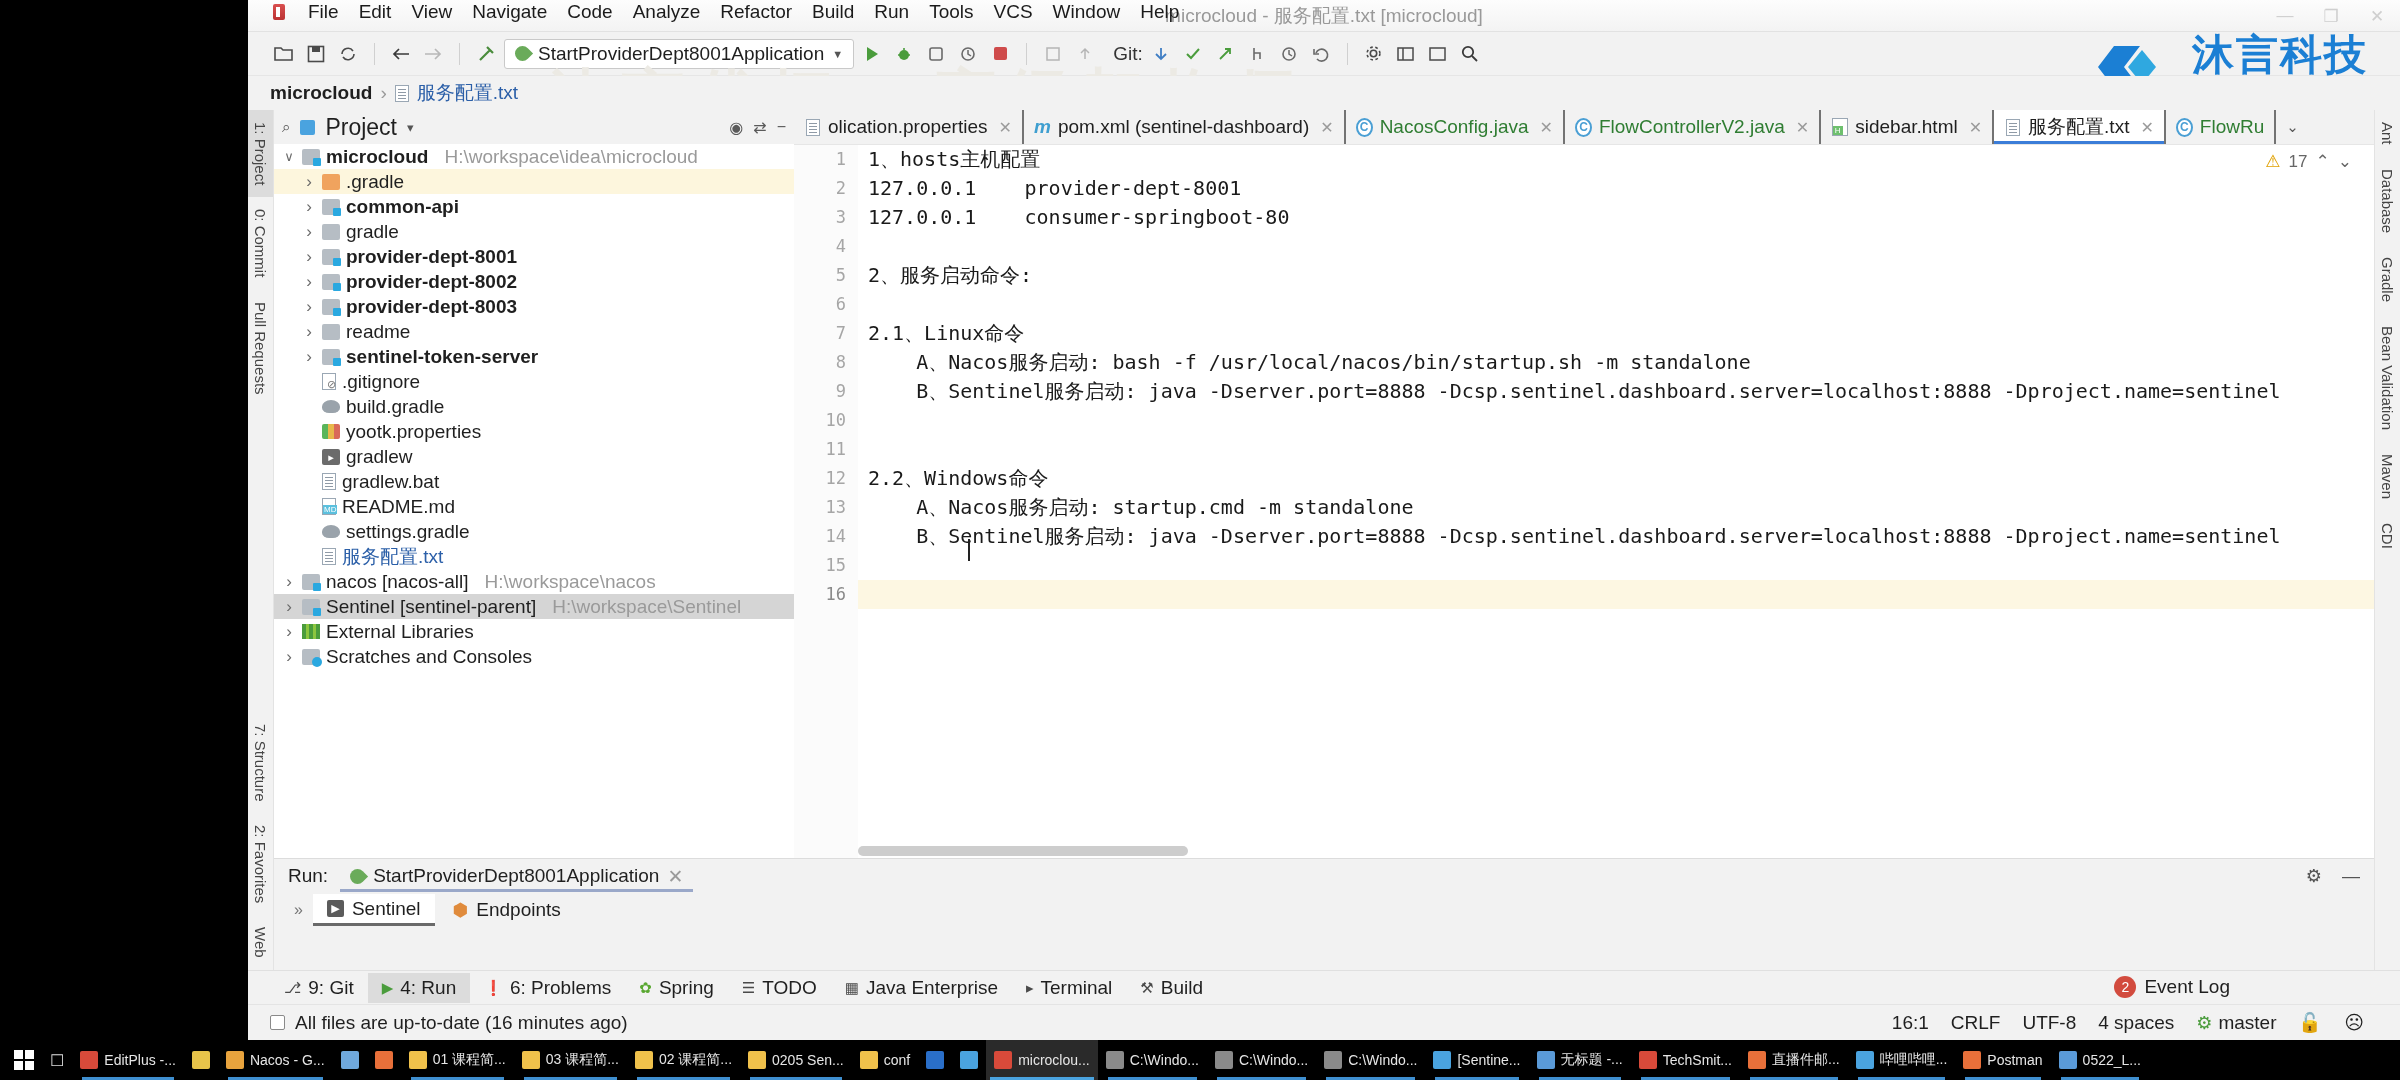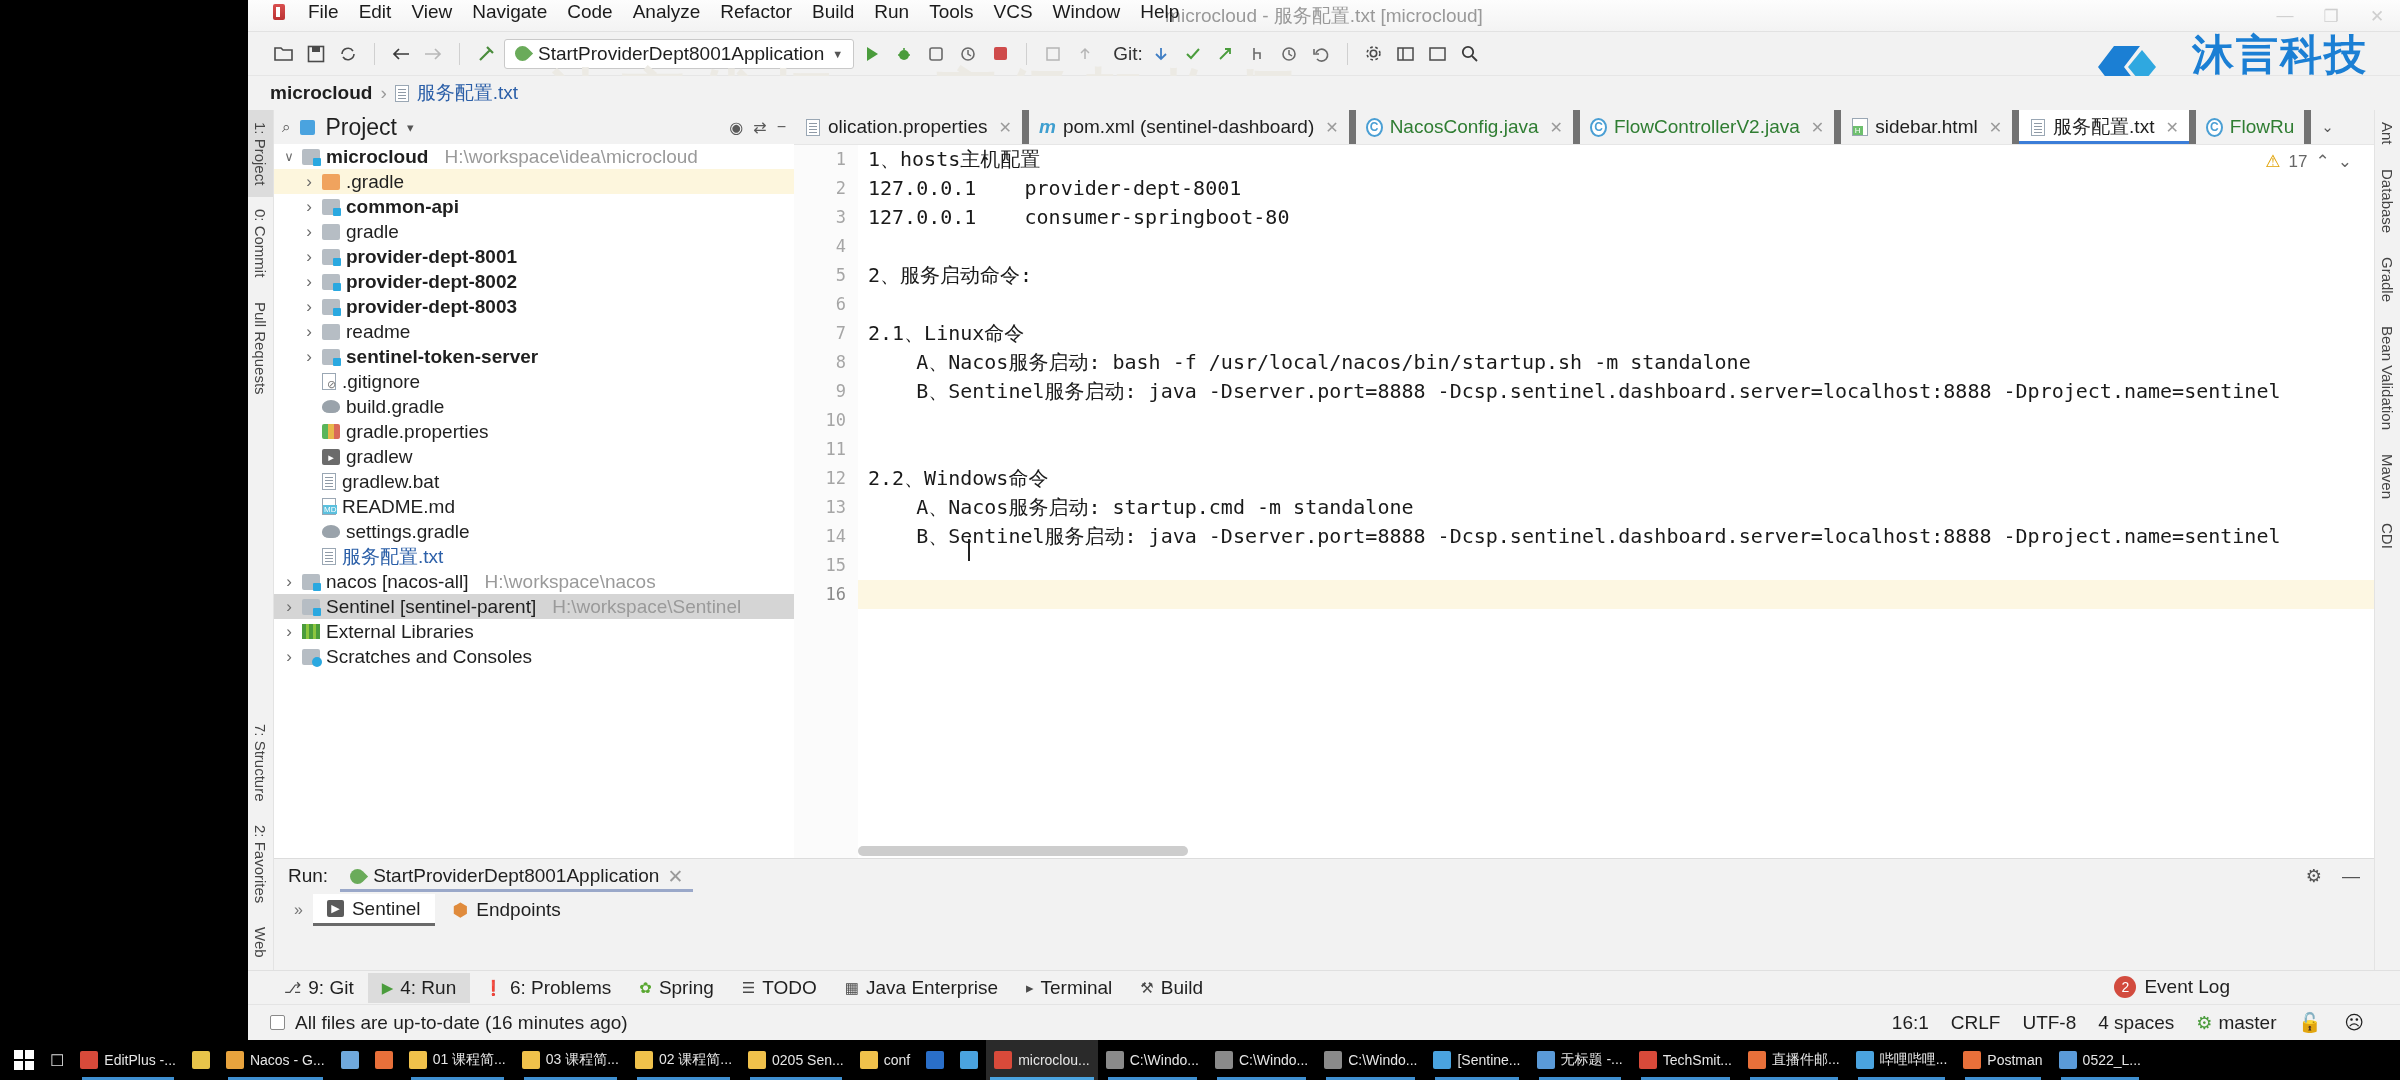--- a/index.html
+++ b/index.html
@@ -104,21 +104,21 @@
                      background:#2aa8e0; border-radius:50%;}
   .tname { color:#1f1f1f; }
   .tname.b { font-weight:bold; }
   .tname.blue { color:#2b5fa8; }
   .tpath { color:#9a9a9a; margin-left:10px; }
 
   
   .tabs { position:absolute; left:546px; top:110px; right:26px; height:34px; background:#f2f2f2;
           display:flex; align-items:stretch; overflow:hidden; }
   .tab { display:flex; align-items:center; gap:7px; padding:0 10px; font-size:19px;
-         border-right:7px solid #737373; white-space:nowrap; position:relative;}
+         border-right:2px solid #737373; white-space:nowrap; position:relative;}
   .tab.active { background:#fff; }
   .tab.active:after{ content:""; position:absolute; left:0; right:0; bottom:0; height:3px; background:#3b7dd8;}
   .tab .x { color:#9b9b9b; font-size:16px; margin-left:4px;}
   .tabico { width:17px; height:19px; flex:none; position:relative; font-size:13px;
             display:flex; align-items:center; justify-content:center;}
   .ci { width:19px;height:19px;border-radius:50%; background:#fff; border:2px solid #4a9fd4; color:#4a9fd4;
         font-size:12px; font-weight:bold; display:flex;align-items:center;justify-content:center;}
   .mi { color:#3f9fd0; font-weight:bold; font-style:italic; font-size:19px; }
   .hi { width:16px;height:18px;background:#fff;border:1px solid #9aa7b4; position:relative;}
   .hi:after{content:"H"; position:absolute; left:0; bottom:0; font-size:8px; background:#6ec06e; color:#fff; padding:0 2px;}
@@ -464,21 +464,21 @@
           <span class="tname">.gitignore</span>
         </div>
         <div class="trow" style="padding-left: 28px;">
           <span class="arrow "></span>
           <span class="ico gradle"></span>
           <span class="tname">build.gradle</span>
         </div>
         <div class="trow" style="padding-left: 28px;">
           <span class="arrow "></span>
           <span class="ico props"></span>
-          <span class="tname">gradle.properties</span>
+          <span class="tname">yootk.properties</span>
         </div>
         <div class="trow" style="padding-left: 28px;">
           <span class="arrow "></span>
           <span class="ico bat"></span>
           <span class="tname">gradlew</span>
         </div>
         <div class="trow" style="padding-left: 28px;">
           <span class="arrow "></span>
           <span class="ico file"></span>
           <span class="tname">gradlew.bat</span>

